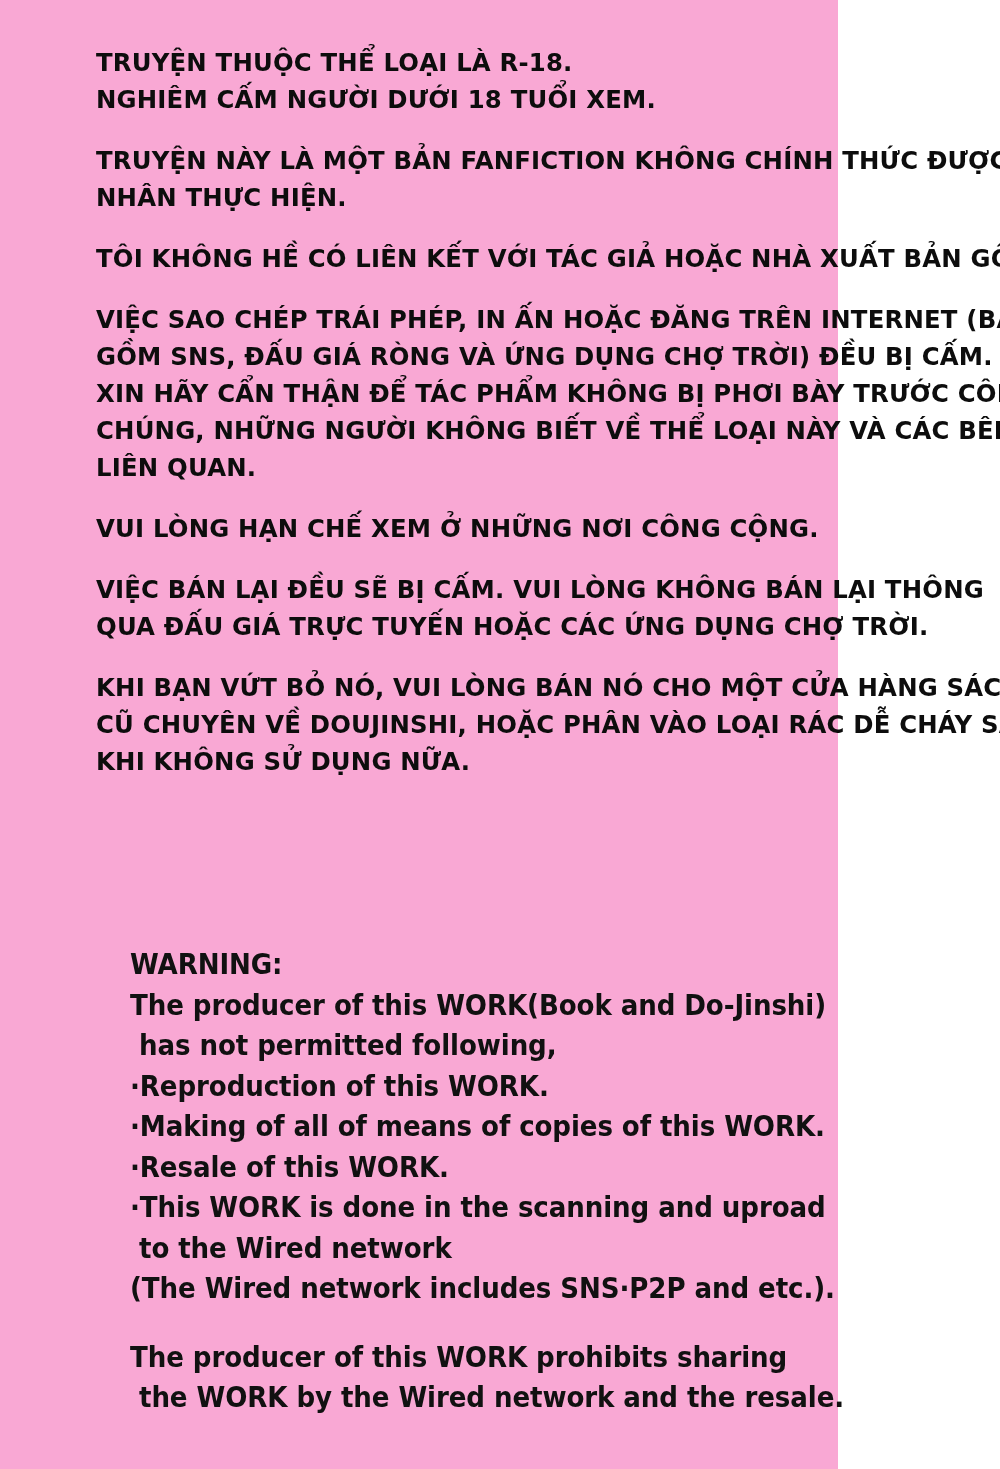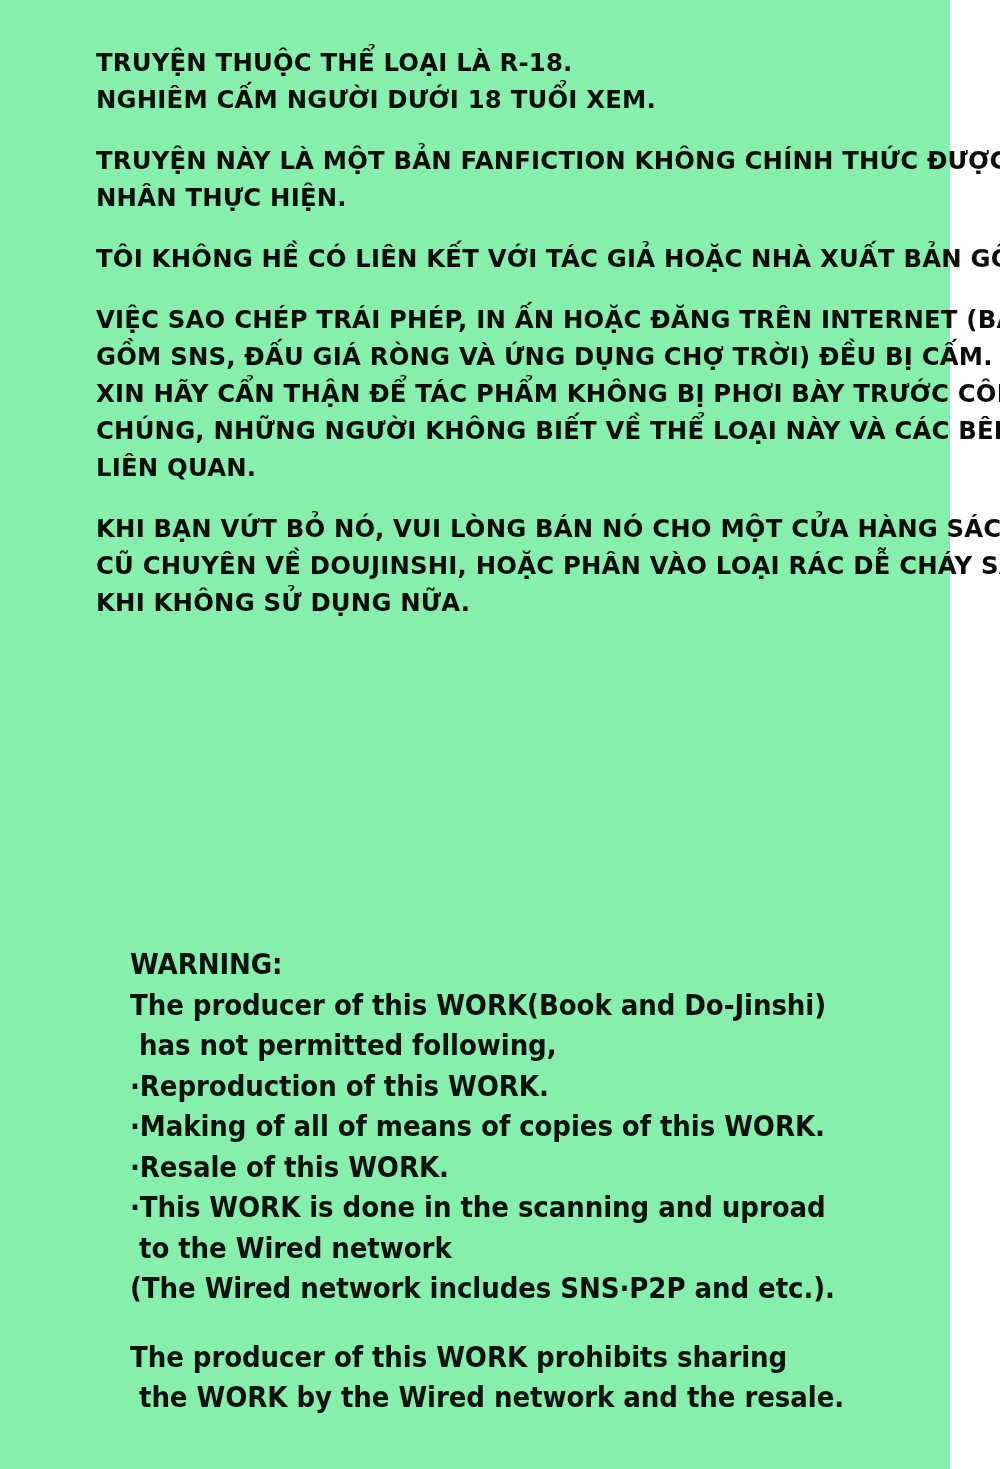--- a/index.html
+++ b/index.html
@@ -11,23 +11,23 @@
     width: 1000px;
     height: 1469px;
     background: #ffffff;
     font-family: "Liberation Sans", sans-serif;
     color: #111111;
     overflow: hidden;
   }
 
   .page {
     position: relative;
-    width: 950px;
+    width: 838px;
     height: 1469px;
-    background: #86efac;
+    background: #f9a8d4;
     box-sizing: border-box;
   }
 
   
   .vi-block {
     position: absolute;
     left: 96px;
     top: 44px;
     width: 884px;
   }
@@ -102,21 +102,28 @@
     </p>
 
     <p class="vi-para">
       <span class="vi-line">VIỆC SAO CHÉP TRÁI PHÉP, IN ẤN HOẶC ĐĂNG TRÊN INTERNET (BAO</span>
       <span class="vi-line">GỒM SNS, ĐẤU GIÁ RÒNG VÀ ỨNG DỤNG CHỢ TRỜI) ĐỀU BỊ CẤM.</span>
       <span class="vi-line">XIN HÃY CẨN THẬN ĐỂ TÁC PHẨM KHÔNG BỊ PHƠI BÀY TRƯỚC CÔNG</span>
       <span class="vi-line">CHÚNG, NHỮNG NGƯỜI KHÔNG BIẾT VỀ THỂ LOẠI NÀY VÀ CÁC BÊN</span>
       <span class="vi-line">LIÊN QUAN.</span>
     </p>
 
+    <p class="vi-para">
+      <span class="vi-line">VUI LÒNG HẠN CHẾ XEM Ở NHỮNG NƠI CÔNG CỘNG.</span>
+    </p>
 
+    <p class="vi-para">
+      <span class="vi-line">VIỆC BÁN LẠI ĐỀU SẼ BỊ CẤM. VUI LÒNG KHÔNG BÁN LẠI THÔNG</span>
+      <span class="vi-line">QUA ĐẤU GIÁ TRỰC TUYẾN HOẶC CÁC ỨNG DỤNG CHỢ TRỜI.</span>
+    </p>
 
     <p class="vi-para nogap">
       <span class="vi-line">KHI BẠN VỨT BỎ NÓ, VUI LÒNG BÁN NÓ CHO MỘT CỬA HÀNG SÁCH</span>
       <span class="vi-line">CŨ CHUYÊN VỀ DOUJINSHI, HOẶC PHÂN VÀO LOẠI RÁC DỄ CHÁY SAU</span>
       <span class="vi-line">KHI KHÔNG SỬ DỤNG NỮA.</span>
     </p>
 
   </div>
 
   <div class="en-block">

